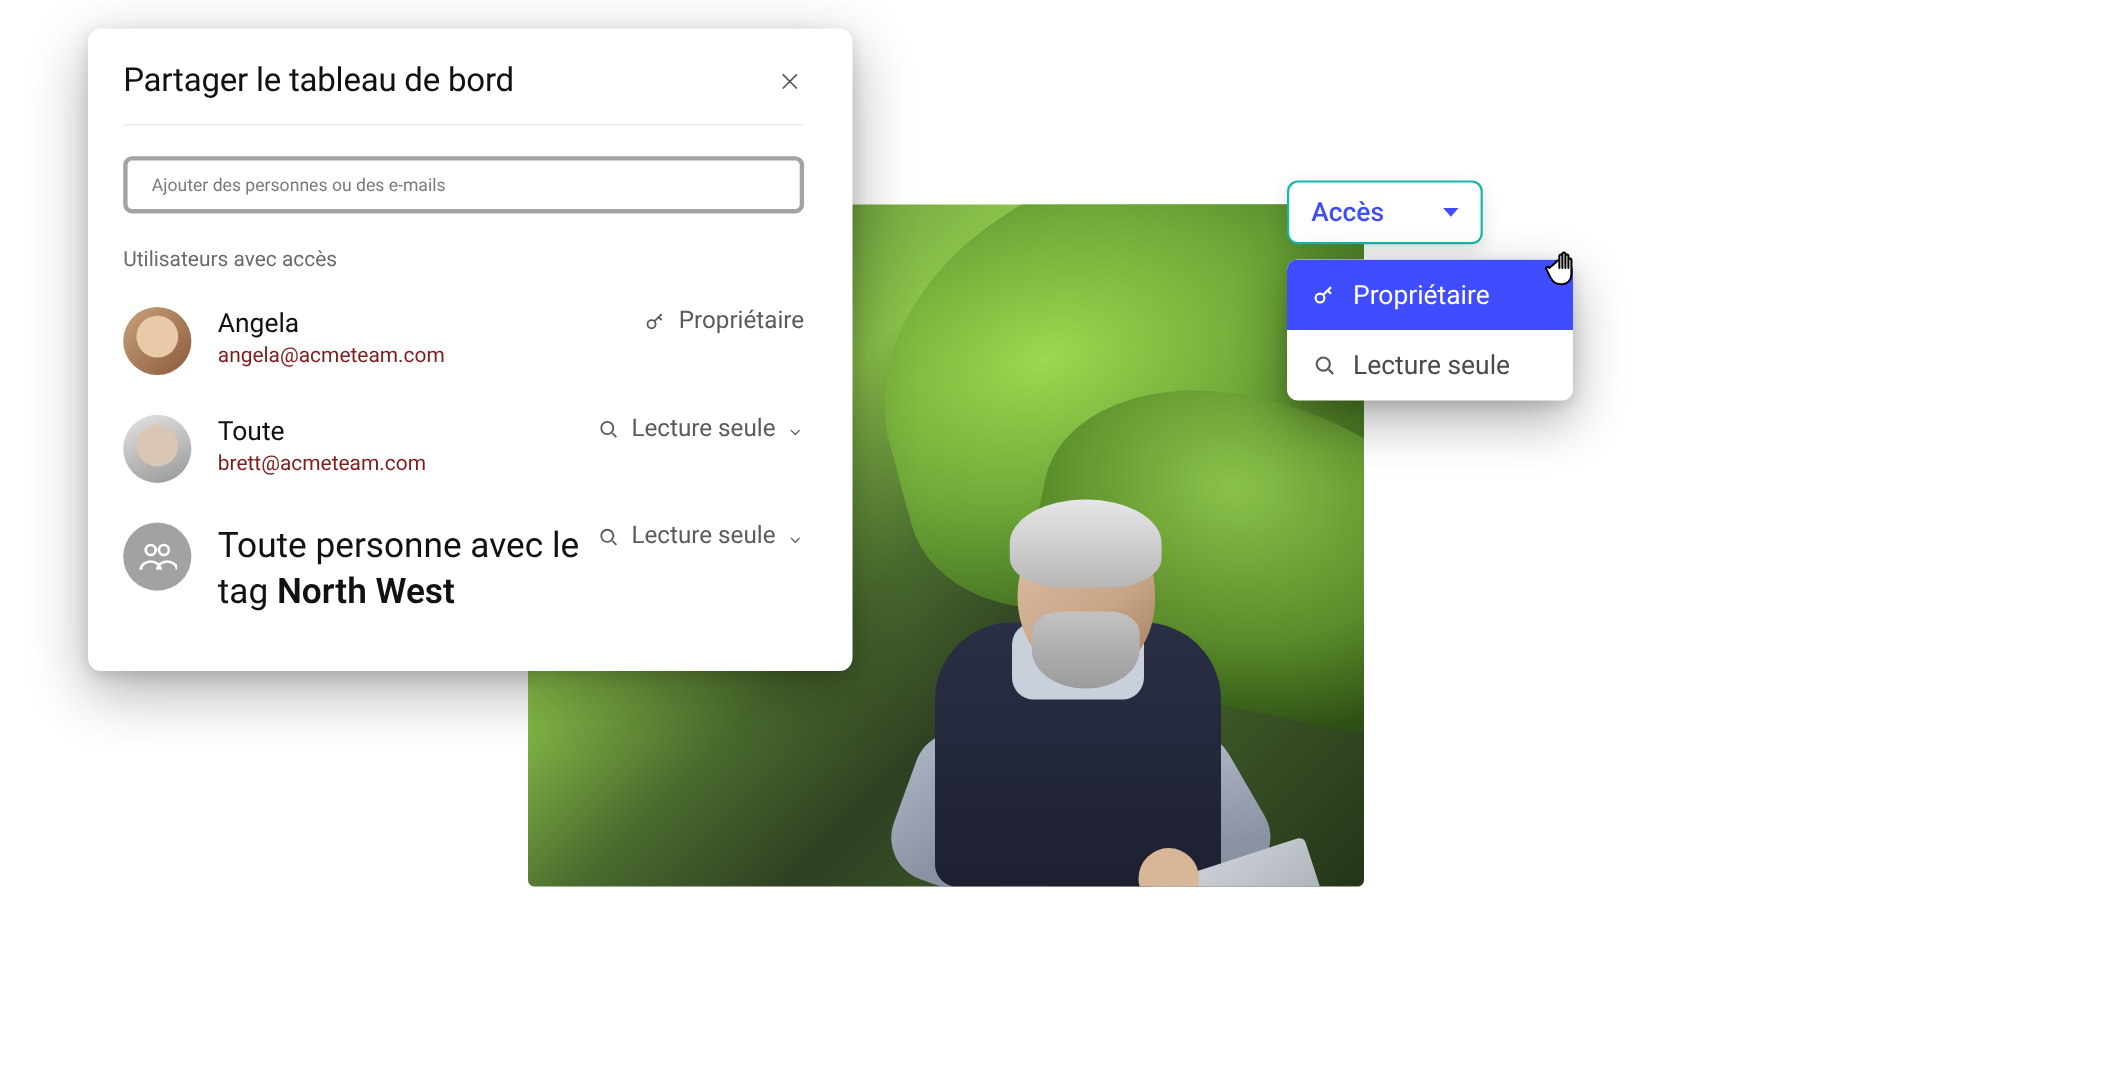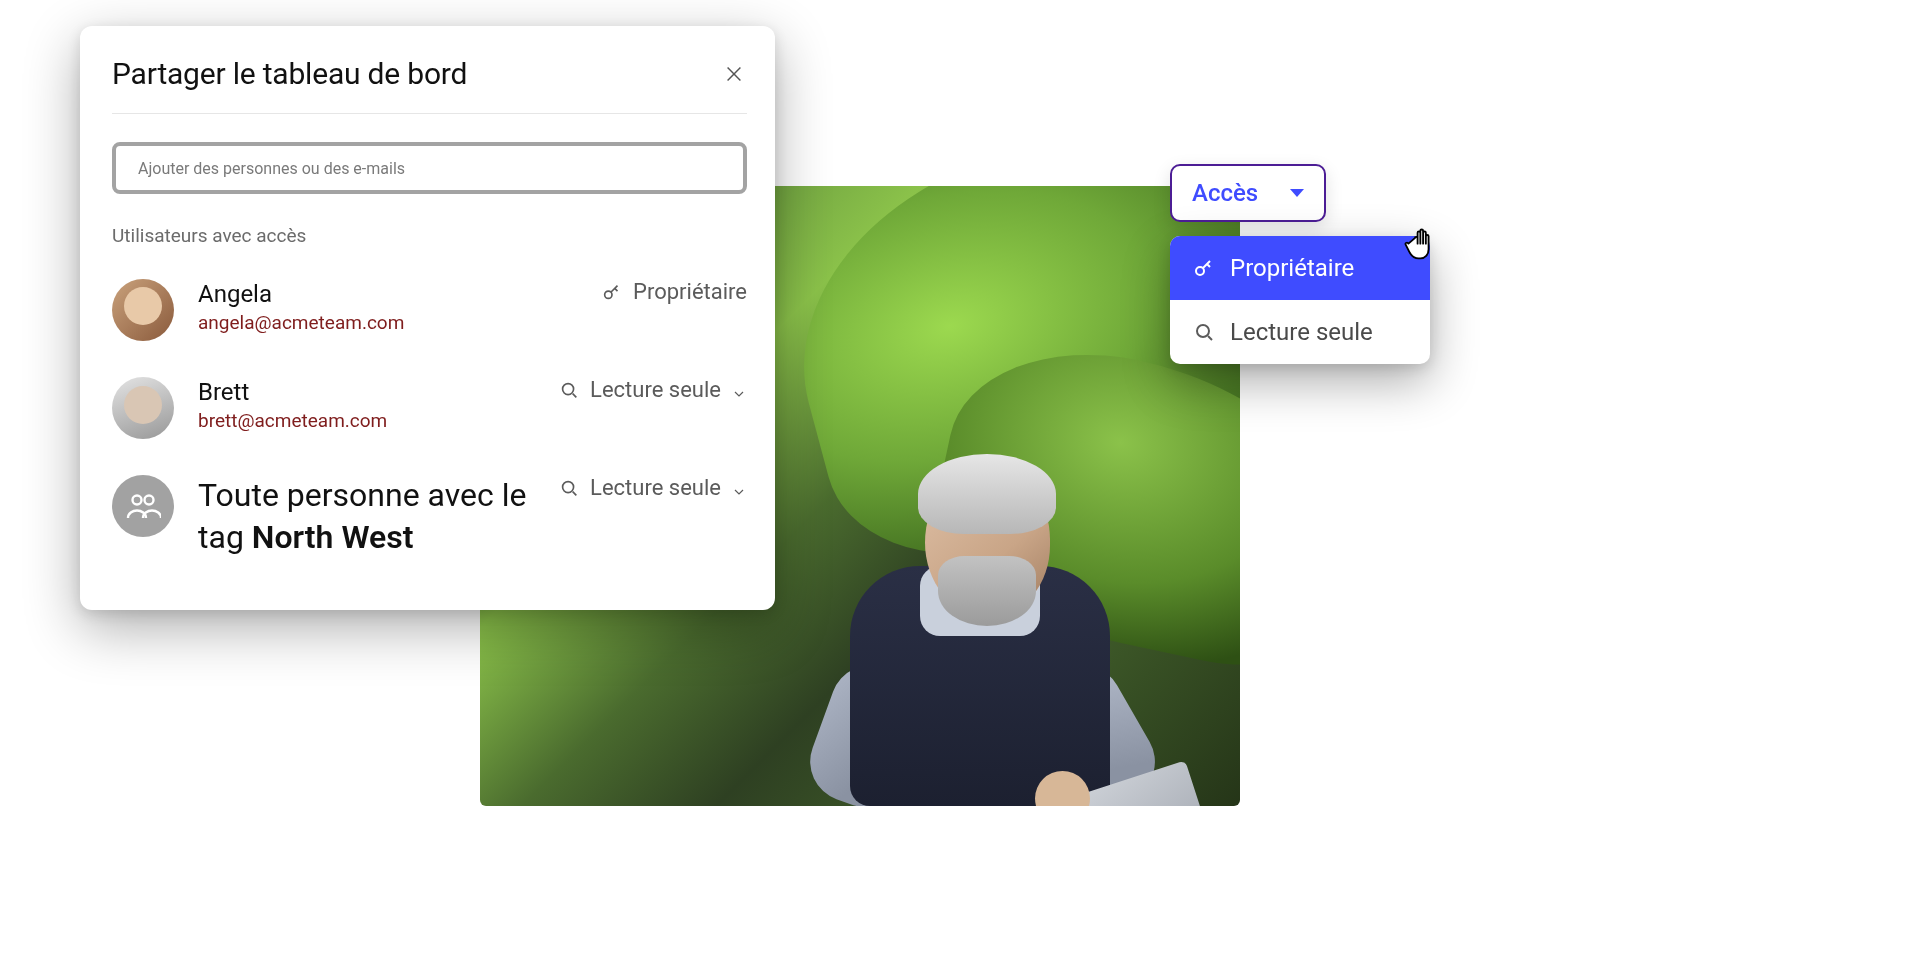--- a/index.html
+++ b/index.html
@@ -46,21 +46,21 @@
     .photo-backdrop .hand-l{position:absolute;top:335px;left:225px;width:55px;height:55px;background:#d7b797;border-radius:50%;}
 
     .share-modal {
       position: absolute;
       left: 0;
       top: 0;
       width: 695px;
       background: #fff;
       border-radius: 12px;
       box-shadow: 0 18px 55px rgba(0,0,0,0.32), 0 4px 14px rgba(0,0,0,0.12);
-      padding: 30px 28px 34px 32px;
+      padding: 30px 44px 34px 32px;
     }
     .modal-head {
       display: flex;
       align-items: center;
       justify-content: space-between;
       padding-bottom: 22px;
       border-bottom: 1px solid #e6e6e6;
     }
     .modal-title {
       font-size: 30px;
@@ -134,23 +134,23 @@
     .role-cell svg{stroke:#5b5b5b;}
     .role-icon{width:22px;height:22px;}
 
     
     .access-panel{
       position:absolute;
       left:1090px;
       top:138px;
     }
     .access-trigger{
-      width:156px;height:58px;
+      width:178px;height:58px;
       background:#fff;
-      border:2px solid #4c1d95;
+      border:2px solid #14b8a6;
       border-radius:10px;
       display:flex;align-items:center;justify-content:space-between;
       padding:0 20px;
       box-shadow:0 6px 18px rgba(0,0,0,0.12);
     }
     .access-trigger span{font-size:24px;font-weight:500;color:#3f4cff;}
     .access-trigger .tri{width:0;height:0;border-left:7px solid transparent;border-right:7px solid transparent;border-top:8px solid #3f4cff;}
 
     .access-menu{
       margin-top:14px;
@@ -233,21 +233,21 @@
                 <path d="M11 12l7-7M15 8l3 3"></path>
               </svg>
           </span>
           <span>Propriétaire</span>
         </div>
       </div>
 
       <div class="user-row">
         <div class="avatar a2"></div>
         <div class="user-info">
-          <div class="user-name">Brett</div>
+          <div class="user-name">Toute</div>
           <div class="user-sub">brett@acmeteam.com</div>
         </div>
         <div class="role-cell">
           <span class="role-icon">
             <svg viewBox="0 0 24 24" fill="none" stroke-width="1.8">
                 <circle cx="11" cy="11" r="6"></circle>
                 <path d="M16 16l4 4"></path>
               </svg>
           </span>
           <span>Lecture seule</span>

